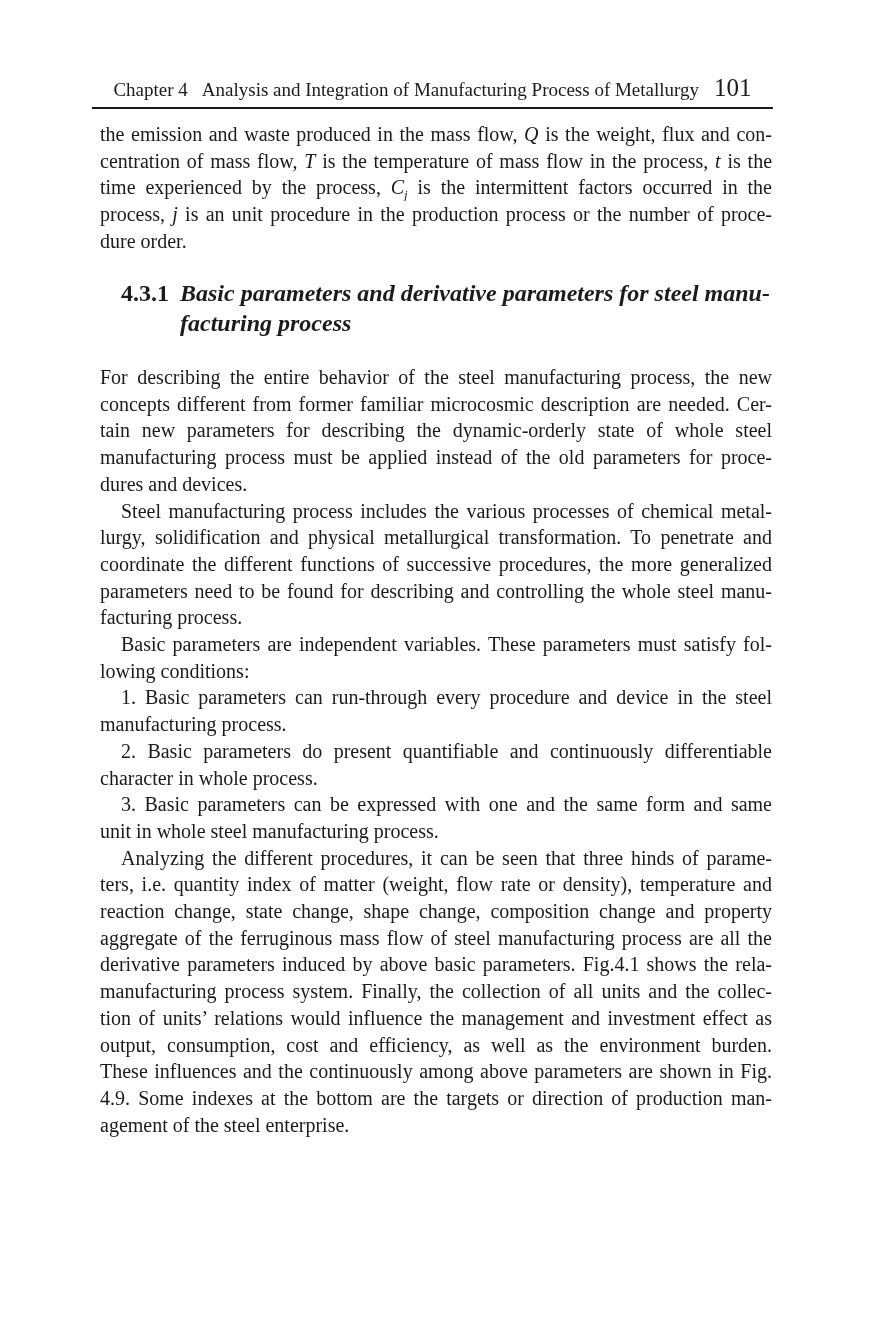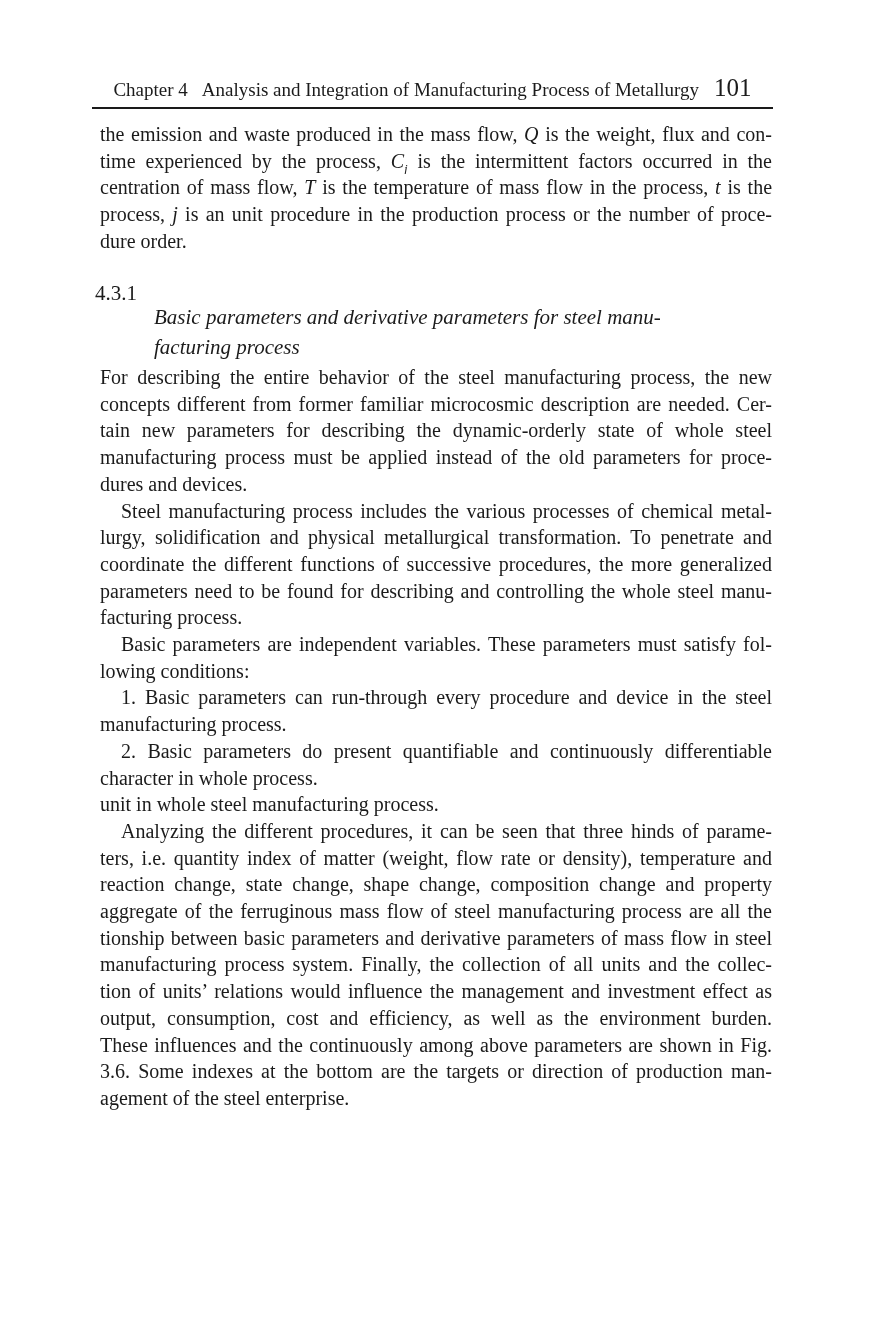--- a/index.html
+++ b/index.html
@@ -26,42 +26,42 @@
   .textcol{position:absolute;left:100px;width:672px;font-size:20px;line-height:26.7px;}
   .intro-block{top:121px;}
   .body-block{top:364px;}
   .line{text-align:justify;text-align-last:justify;overflow:hidden;}
   .line.last{text-align-last:left;}
   .line.indent{text-indent:21px;}
   .line i{font-style:italic;}
   .line sub{font-size:0.65em;line-height:0;}
   
   .section-heading{
-    position:absolute;left:92px;top:279px;width:700px;
-    font-size:21px;line-height:29.5px;font-weight:normal;
+    position:absolute;left:118px;top:279px;width:700px;
+    font-size:24px;line-height:29.5px;font-weight:bold;
   }
   .sh-line1{display:flex;}
   .sh-number{font-style:normal;width:62px;flex:0 0 62px;padding-left:3px;box-sizing:border-box;}
-  .sh-text{font-style:italic;margin-top:24px;}
+  .sh-text{font-style:italic;}
   .sh-line2{font-style:italic;padding-left:62px;}
 </style>
 </head>
 <body>
 
 <div class="page">
 
   <div class="running-head">
     <span class="rh-chapter">Chapter 4</span><span class="rh-title">Analysis and Integration of Manufacturing Process of Metallurgy</span><span class="rh-page">101</span>
   </div>
 
   <div class="textcol intro-block">
       <div class="para">
         <div class="line">the emission and waste produced in the mass flow, <i>Q</i> is the weight, flux and con-</div>
+        <div class="line">centration of mass flow, <i>T</i> is the temperature of mass flow in the process, <i>t</i> is the</div>
         <div class="line">time experienced by the process, <i>C<sub>j</sub></i> is the intermittent factors occurred in the</div>
-        <div class="line">centration of mass flow, <i>T</i> is the temperature of mass flow in the process, <i>t</i> is the</div>
         <div class="line">process, <i>j</i> is an unit procedure in the production process or the number of proce-</div>
         <div class="line last">dure order.</div>
       </div>
     </div>
 
   <div class="section-heading">
     <div class="sh-line1">
       <span class="sh-number">4.3.1</span>
       <span class="sh-text">Basic parameters and derivative parameters for steel manu-</span>
     </div>
@@ -89,30 +89,31 @@
       </div>
       <div class="para">
         <div class="line indent">1. Basic parameters can run-through every procedure and device in the steel</div>
         <div class="line last">manufacturing process.</div>
       </div>
       <div class="para">
         <div class="line indent">2. Basic parameters do present quantifiable and continuously differentiable</div>
         <div class="line last">character in whole process.</div>
       </div>
       <div class="para">
+        <div class="line indent">3. Basic parameters can be expressed with one and the same form and same</div>
         <div class="line last">unit in whole steel manufacturing process.</div>
       </div>
       <div class="para">
         <div class="line indent">Analyzing the different procedures, it can be seen that three hinds of parame-</div>
         <div class="line">ters, i.e. quantity index of matter (weight, flow rate or density), temperature and</div>
         <div class="line">reaction change, state change, shape change, composition change and property</div>
         <div class="line">aggregate of the ferruginous mass flow of steel manufacturing process are all the</div>
-        <div class="line">tionship between basic parameters and derivative parameters of mass flow in steel</div>
+        <div class="line">derivative parameters induced by above basic parameters. Fig.4.1 shows the rela-</div>
         <div class="line">manufacturing process system. Finally, the collection of all units and the collec-</div>
         <div class="line">tion of units’ relations would influence the management and investment effect as</div>
         <div class="line">output, consumption, cost and efficiency, as well as the environment burden.</div>
         <div class="line">These influences and the continuously among above parameters are shown in Fig.</div>
-        <div class="line">3.6. Some indexes at the bottom are the targets or direction of production man-</div>
+        <div class="line">4.9. Some indexes at the bottom are the targets or direction of production man-</div>
         <div class="line last">agement of the steel enterprise.</div>
       </div>
     </div>
 
 </div>
 
 </body></html>

